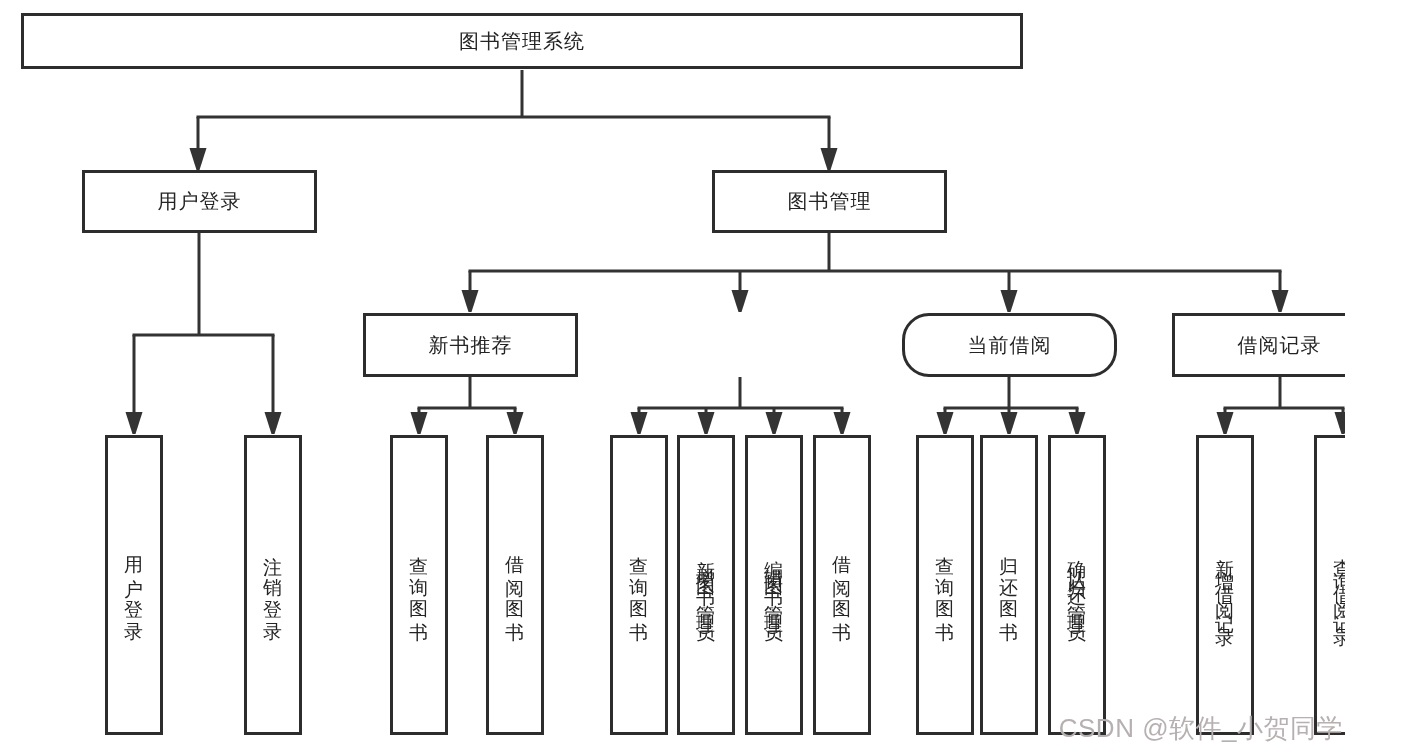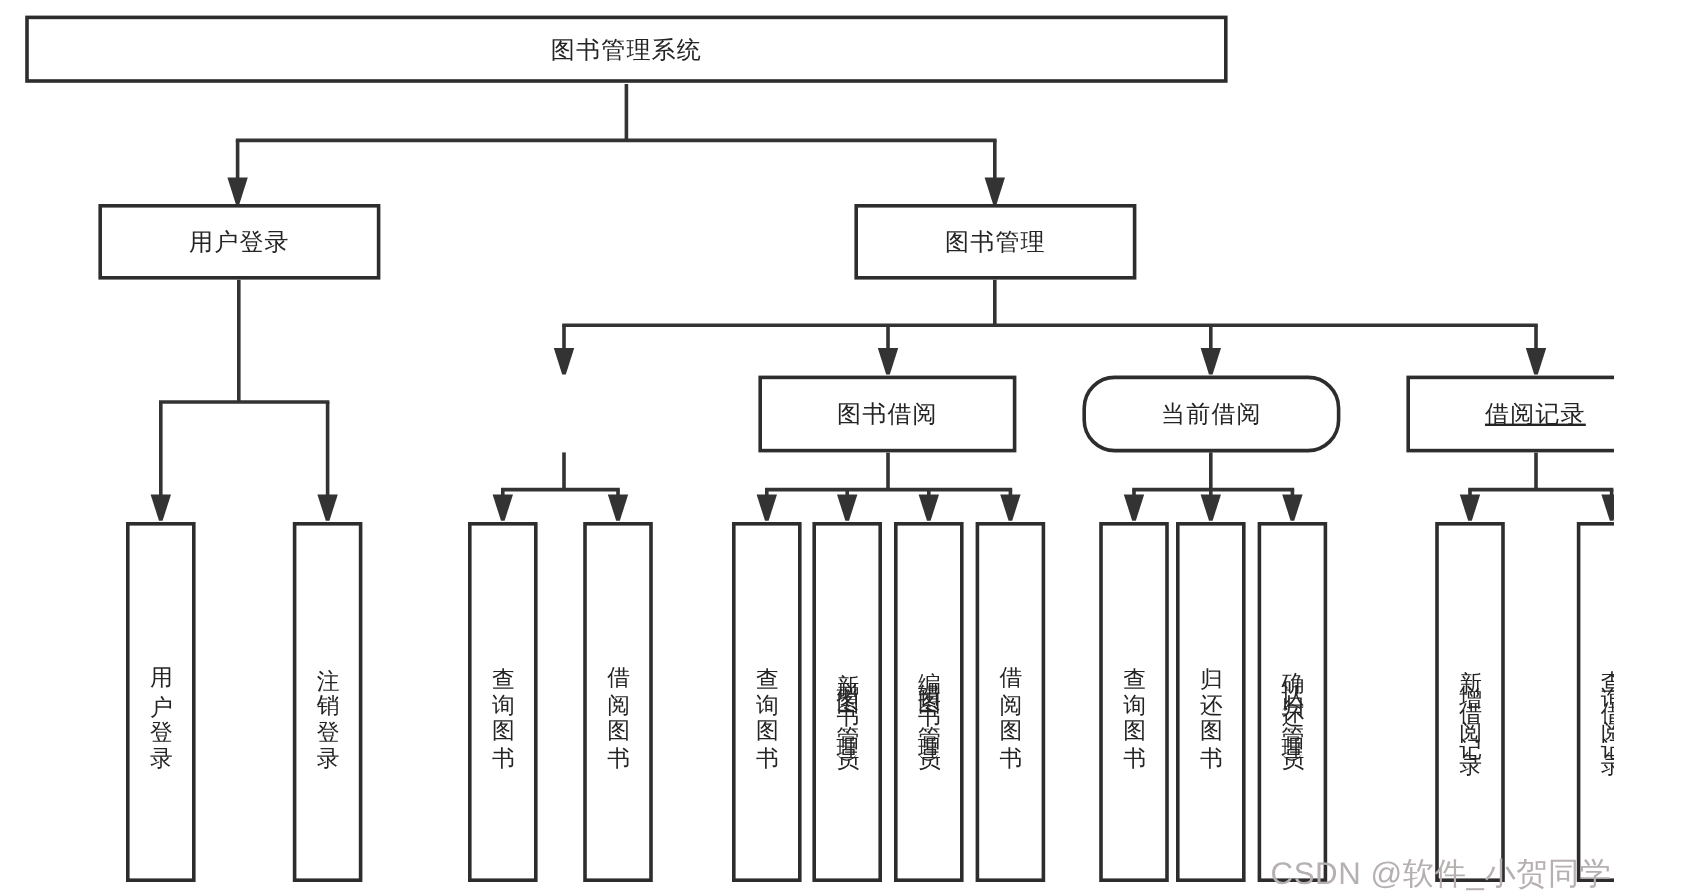--- a/index.html
+++ b/index.html
@@ -100,27 +100,27 @@
     <span>图书管理系统</span>
   </div>
 
   <div class="node h-node" style="left:82px; top:170px; width:235px; height:63px;">
     <span>用户登录</span>
   </div>
   <div class="node h-node" style="left:712px; top:170px; width:235px; height:63px;justify-content:center;">
     <span>图书管理</span>
   </div>
 
-  <div class="node h-node" style="left:632px; top:313px; width:215px; height:64px;">
-    <span>图书借阅</span>
+  <div class="node h-node" style="left:363px; top:313px; width:215px; height:64px;">
+    <span>新书推荐</span>
   </div>
   <div class="node h-node" style="left:902px; top:313px; width:215px; height:64px;border-radius:27px;">
     <span>当前借阅</span>
   </div>
-  <div class="node h-node" style="left:1172px; top:313px; width:215px; height:64px;text-decoration:underline;">
+  <div class="node h-node" style="left:1172px; top:313px; width:215px; height:64px;">
     <span>借阅记录</span>
   </div>
 
   <div class="node leaf" style="left:105px;">
     <span class="vtxt">用户登录</span>
   </div>
   <div class="node leaf" style="left:244px;">
     <span class="vtxt">注销登录</span>
   </div>
   <div class="node leaf" style="left:390px;">

